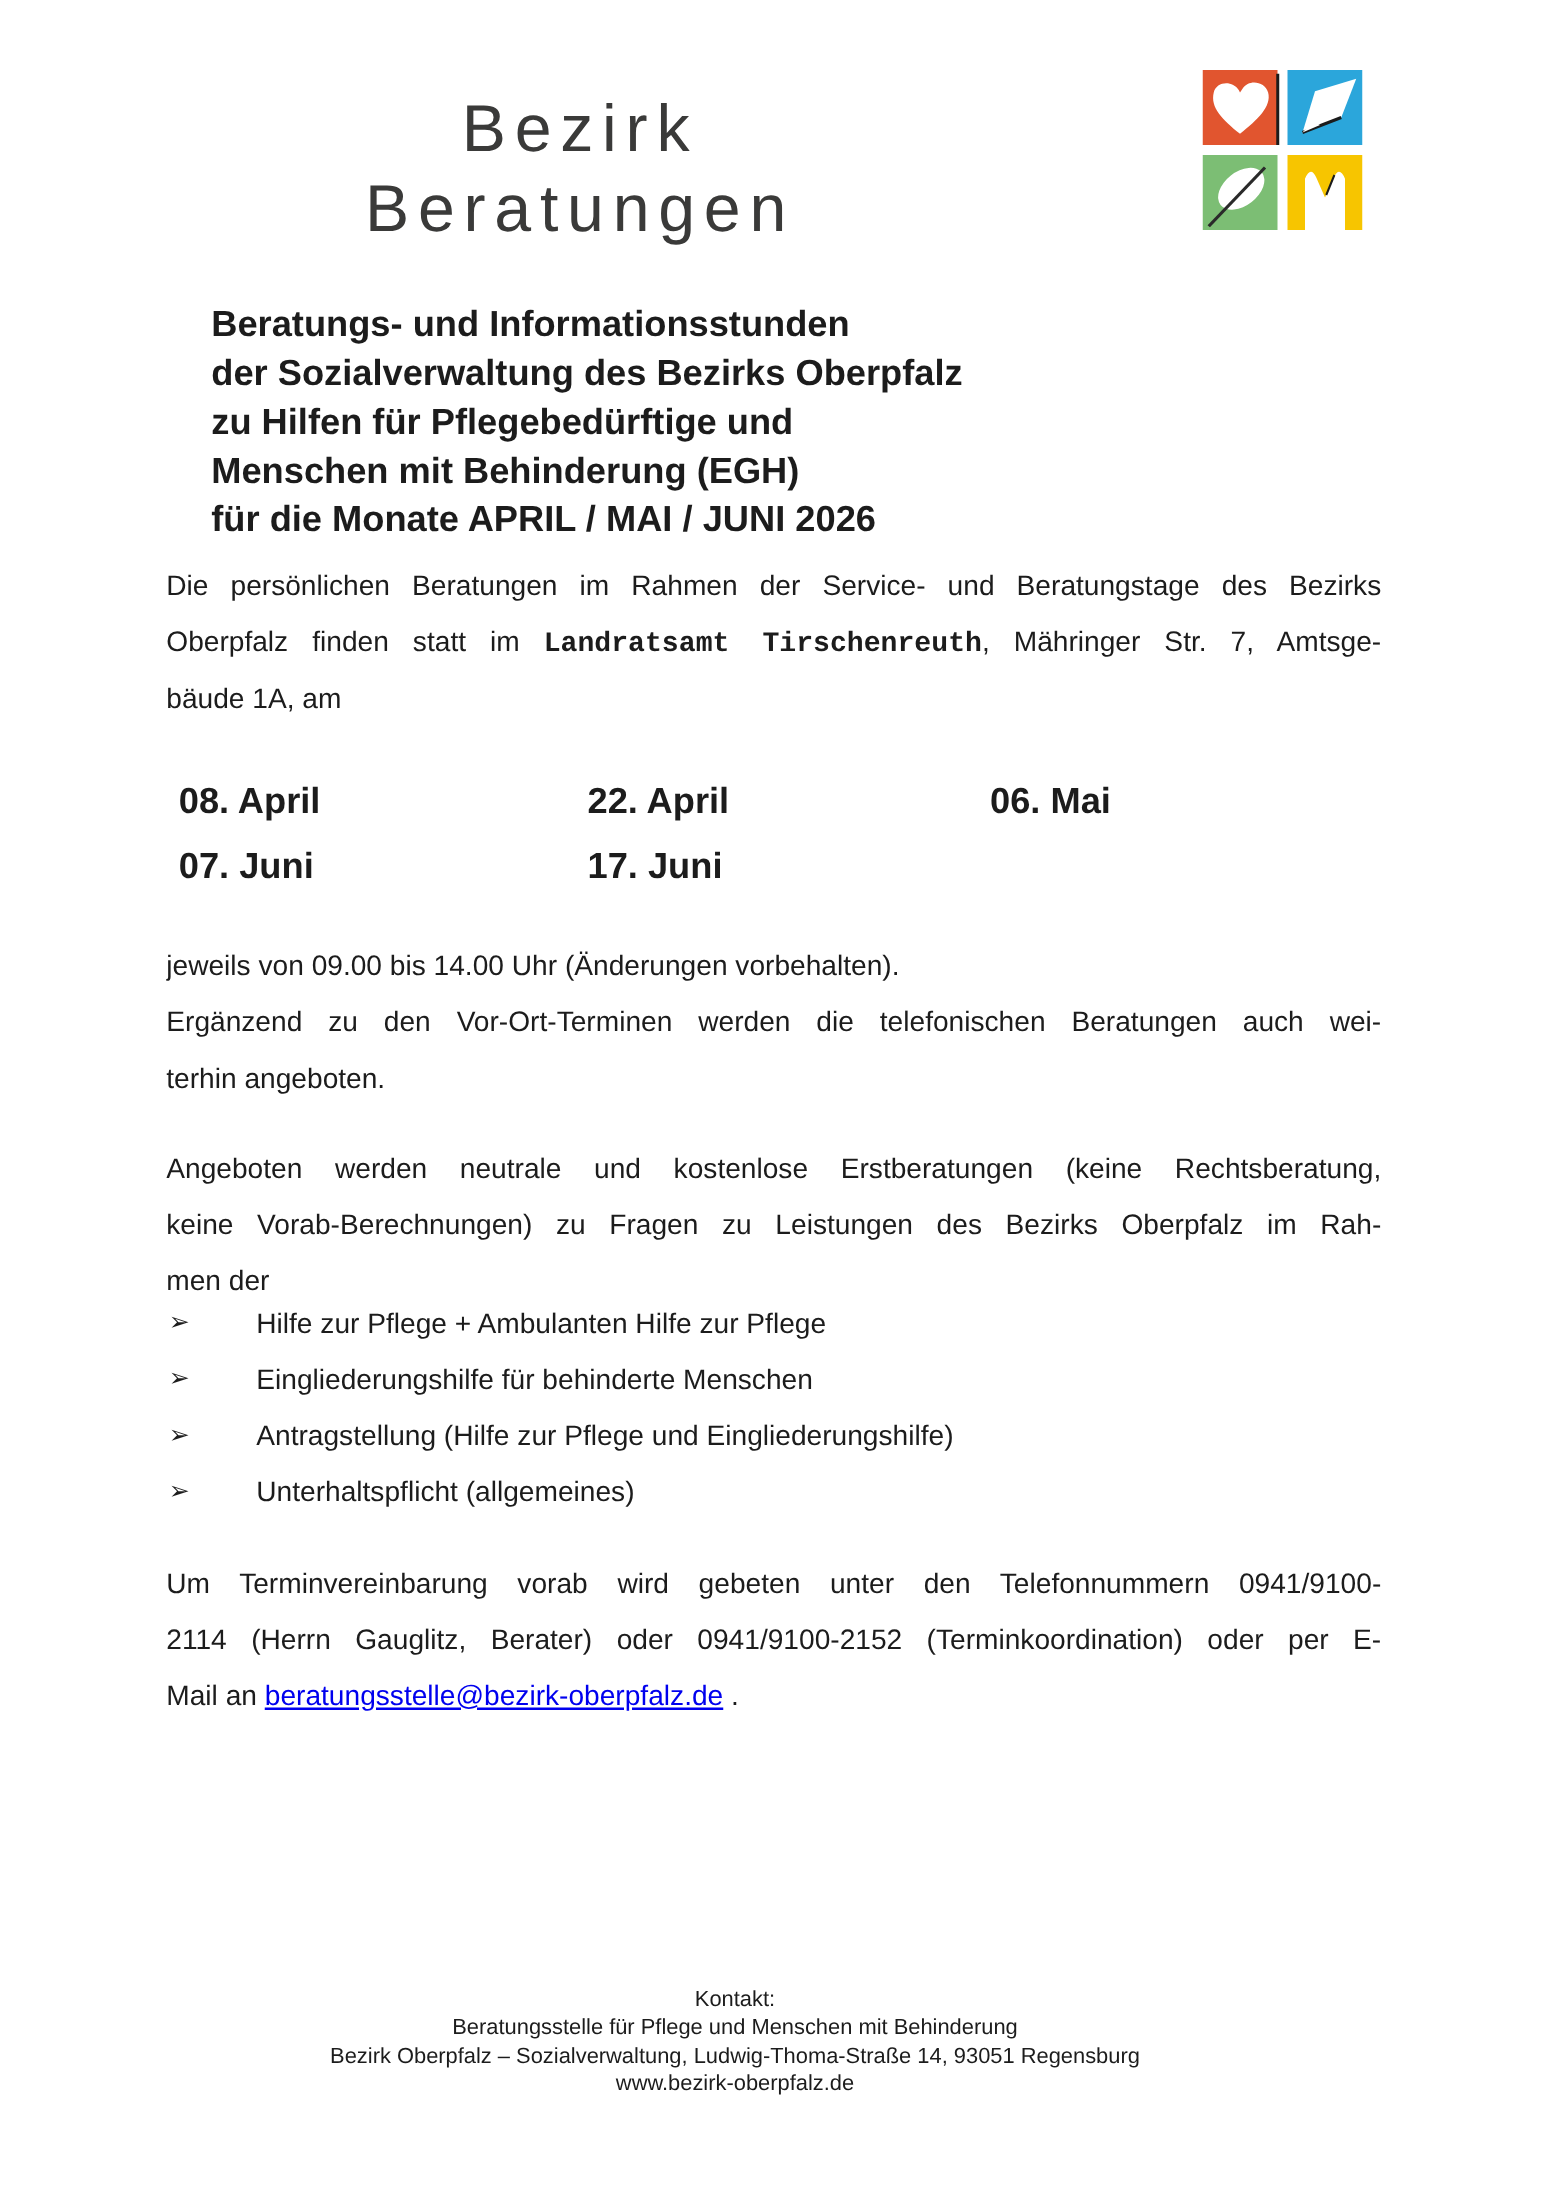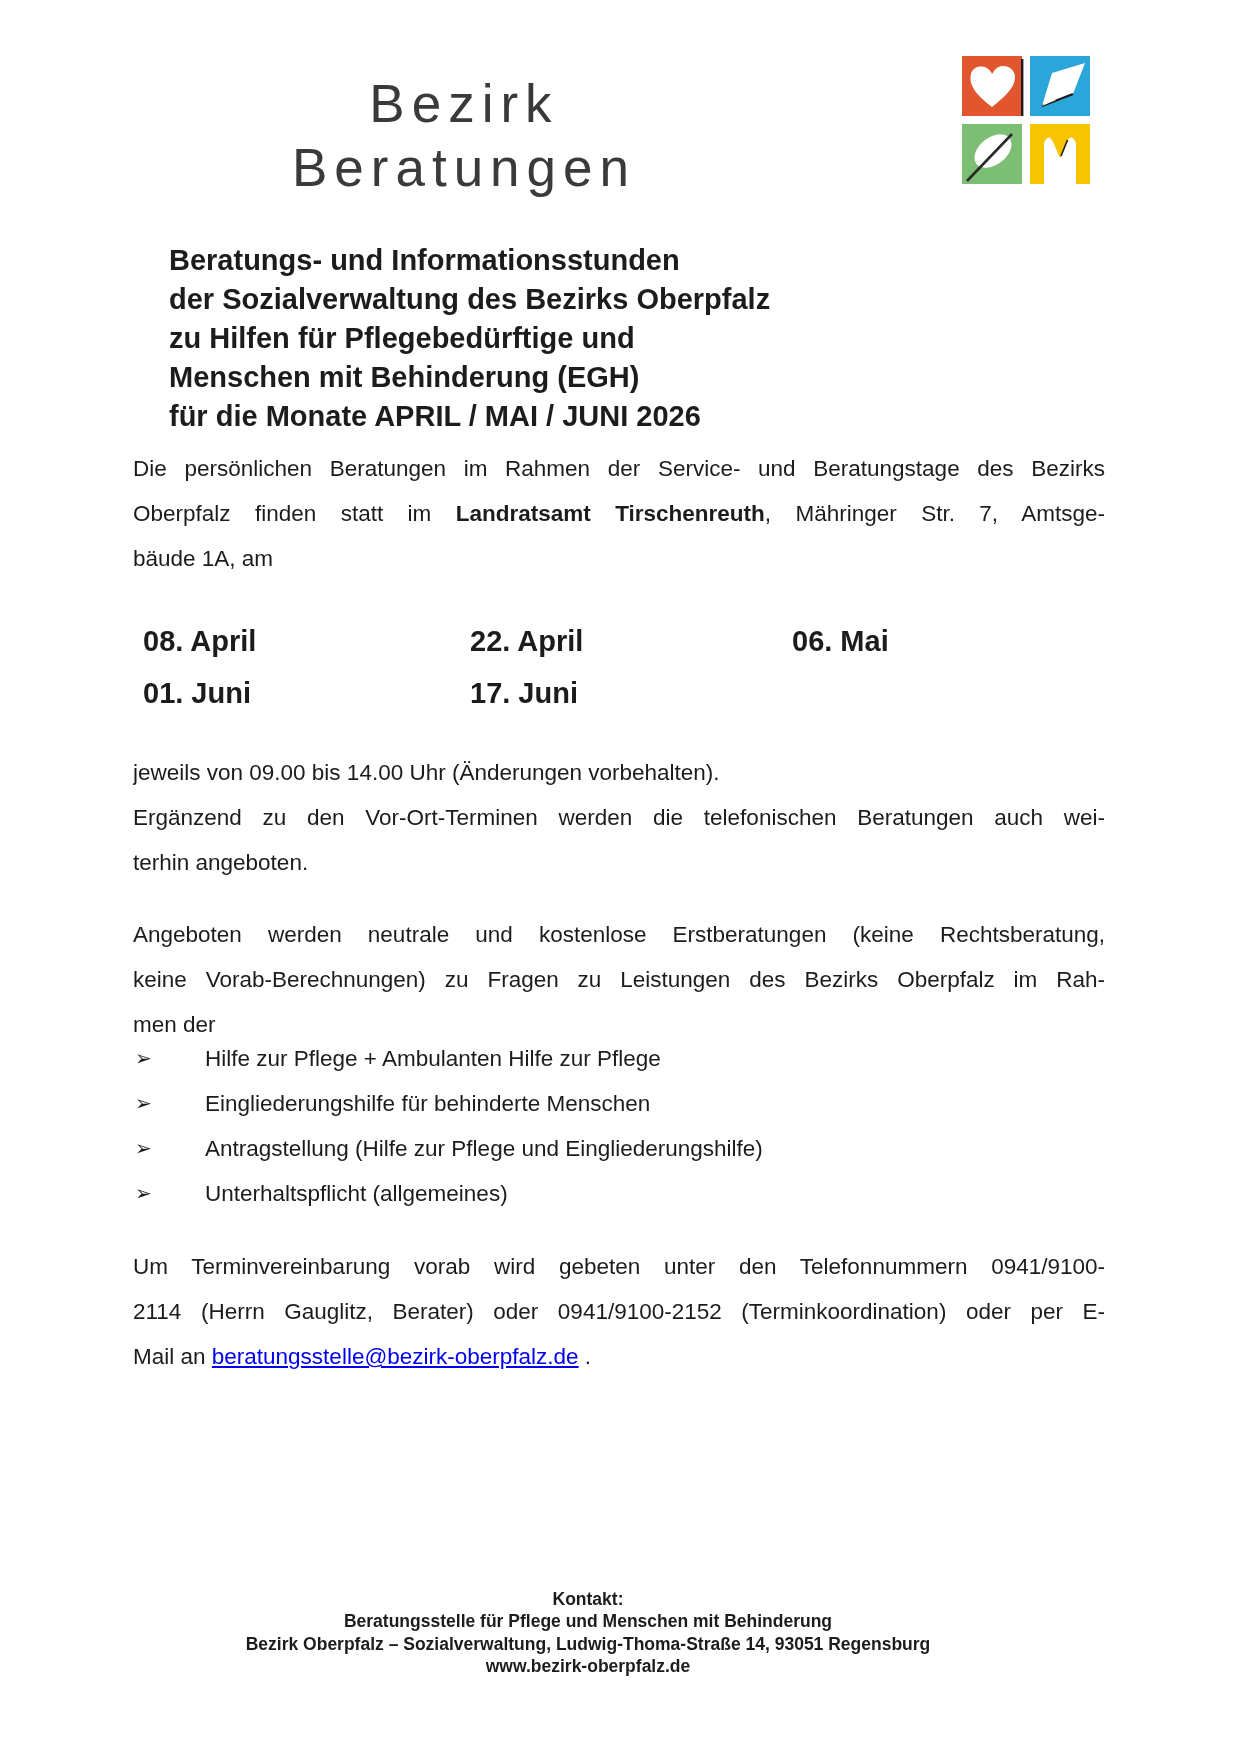--- a/index.html
+++ b/index.html
@@ -14,21 +14,21 @@
 
   
   .doc-title{position:absolute;left:133px;top:241px;width:1000px;
              font-size:29px;line-height:39px;font-weight:bold;margin-left:36px;}
 
   
   .para{position:absolute;left:133px;width:972px;font-size:22.5px;}
   .line{height:45px;line-height:45px;overflow:hidden;}
   .j{text-align:justify;text-align-last:justify;}
   .j::after{content:"";display:inline-block;width:100%;height:0;vertical-align:top;}
-  .b{font-weight:bold;}
+  .b{font-weight:bold;font-family:Liberation Mono, monospace;}
 
   #intro{top:446px;}
   #schedule{top:750px;}
   #offer{top:912px;}
   #contact{top:1244px;}
 
   
   .dates{position:absolute;left:133px;top:615px;width:972px;
          font-size:29px;font-weight:bold;}
   .dates-row{position:relative;height:52px;line-height:52px;}
@@ -39,21 +39,21 @@
   #bullets{position:absolute;left:133px;top:1036px;width:972px;font-size:22.5px;}
   .bullet-line{position:relative;height:45px;line-height:45px;}
   .bullet-marker{position:absolute;left:2px;top:0;font-size:20px;}
   .bullet-text{margin-left:72px;display:inline-block;}
 
   
   a.email{color:#0000EE;text-decoration:underline;cursor:pointer;}
 
   
   .footer{position:absolute;left:0;top:1588px;width:1176px;text-align:center;
-          font-size:17.5px;line-height:22.4px;color:#1c1c1c;font-weight:bold;}
+          font-size:17.5px;line-height:22.4px;color:#1c1c1c;}
 </style>
 </head>
 <body>
 
 <div class="logo-text">
   <div>Bezirk</div>
   <div>Beratungen</div>
 </div>
 
 <div class="logo-squares">
@@ -100,21 +100,21 @@
   <div class="line">bäude 1A, am</div>
 </div>
 
 <div class="dates">
   <div class="dates-row">
     <span class="dcol1">08. April</span>
     <span class="dcol2">22. April</span>
     <span class="dcol3">06. Mai</span>
   </div>
   <div class="dates-row">
-    <span class="dcol1">01. Juni</span>
+    <span class="dcol1">07. Juni</span>
     <span class="dcol2">17. Juni</span>
   </div>
 </div>
 
 <div id="schedule" class="para">
   <div class="line">jeweils von 09.00 bis 14.00 Uhr (Änderungen vorbehalten).</div>
   <div class="line j">Ergänzend zu den Vor-Ort-Terminen werden die telefonischen Beratungen auch wei-</div>
   <div class="line">terhin angeboten.</div>
 </div>
 

